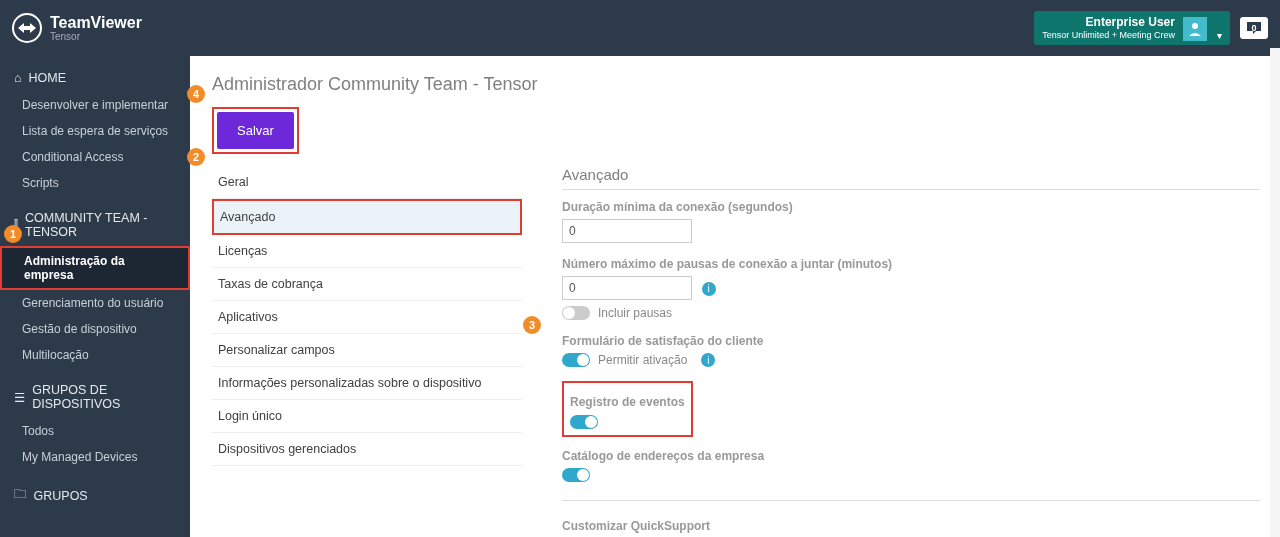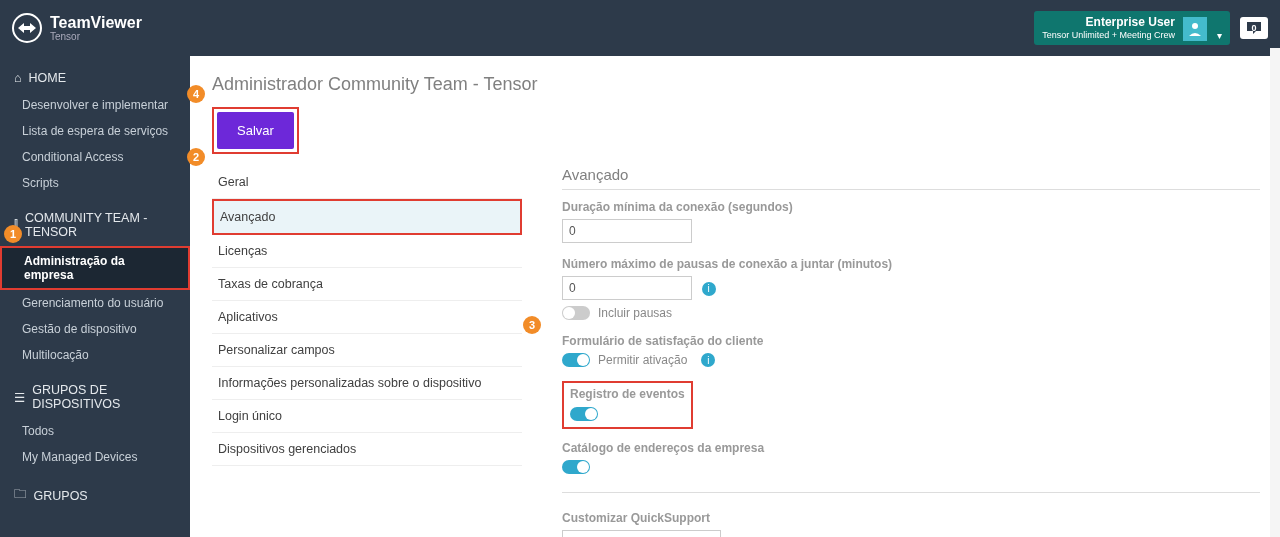--- a/index.html
+++ b/index.html
@@ -48,21 +48,21 @@
 .info-icon { display: inline-flex; width: 14px; height: 14px; background: #2fa8cc; color: #fff; border-radius: 50%; font-size: 10px; align-items: center; justify-content: center; margin-left: 6px; vertical-align: middle; }
 .toggle-row { display: flex; align-items: center; gap: 8px; }
 .toggle { width: 28px; height: 14px; border-radius: 8px; background: #ccc; position: relative; cursor: pointer; }
 .toggle.on { background: #2fa8cc; }
 .toggle::after { content: ""; width: 12px; height: 12px; background: #fff; border-radius: 50%; position: absolute; top: 1px; left: 1px; }
 .toggle.on::after { left: 15px; }
 .toggle-label { font-size: 12px; color: #888; }
 .select-box { border: 1px solid #ccc; padding: 5px 8px; width: 159px; font-size: 12px; color: #666; background: #fff; display: flex; justify-content: space-between; align-items: center; cursor: pointer; }
 .hr { border: none; border-top: 1px solid #ddd; margin: 18px 0; }
 
-.hl-box { border: 2px solid #e03c31; padding: 4px 6px 6px; display: inline-block; }
+.hl-box { border: 2px solid #e03c31; padding: 12px 6px 6px; display: inline-block; }
 
 .num-badge { position: absolute; width: 18px; height: 18px; background: #f28c28; color: #fff; border-radius: 50%; font-size: 11px; font-weight: 700; display: flex; align-items: center; justify-content: center; z-index: 10; }
 .nb1 { top: 225px; left: 4px; }
 .nb2 { top: 148px; left: 187px; }
 .nb3 { top: 316px; left: 523px; }
 .nb4 { top: 85px; left: 187px; }
 
 .scroll-track { position: absolute; right: 0; top: 48px; width: 10px; bottom: 0; background: #f5f5f5; }
 </style>
 </head>

